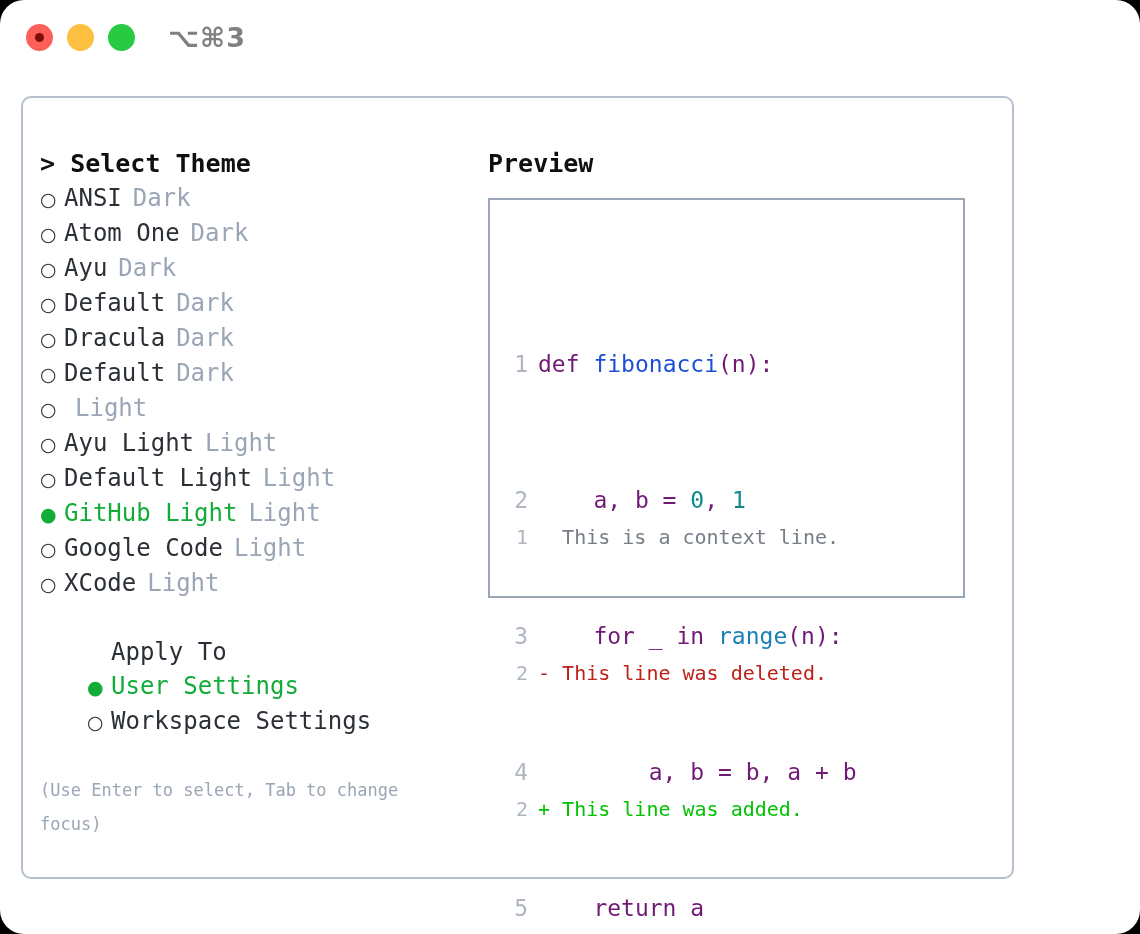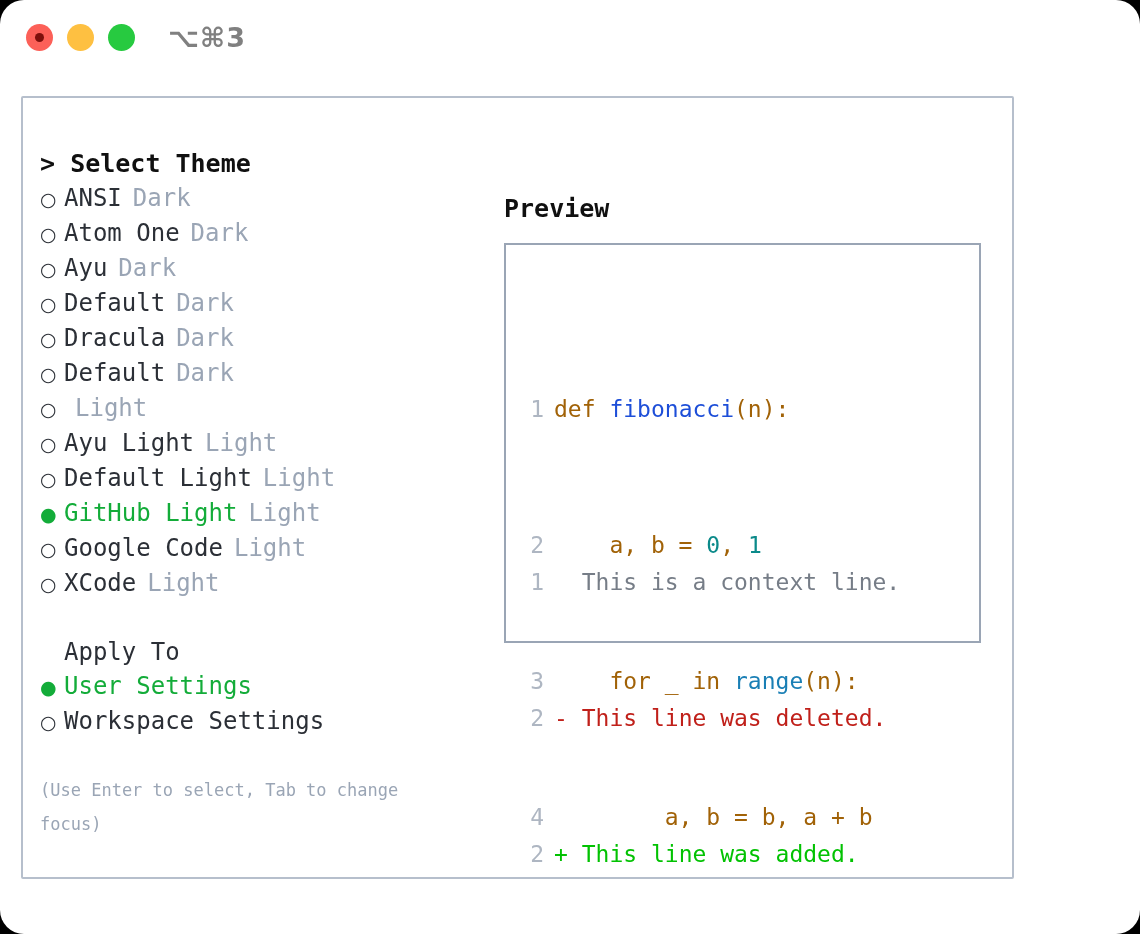--- a/index.html
+++ b/index.html
@@ -64,41 +64,40 @@
     color: #808080;
     letter-spacing: 1px;
   }
   .panel {
     position: absolute;
     left: 21px;
     top: 96px;
     width: 993px;
     height: 783px;
     border: 2px solid #b6bfcc;
-    border-radius: 2px;
+    border-radius: 10px;
     box-sizing: border-box;
     background: #ffffff;
   }
   .cols {
     position: absolute;
     left: 0; top: 0;
     width: 100%; height: 100%;
   }
   .left-col {
     position: absolute;
     left: 17px;
     top: 49px;
     width: 440px;
   }
   .right-col {
     position: absolute;
-    left: 481px;
+    left: 465px;
     top: 49px;
     width: 500px;
-    margin-top: 45px;
   }
   .section-title {
     font-family: "DejaVu Sans Mono", monospace;
     font-size: 25px;
     font-weight: bold;
     color: #101010;
     line-height: 34px;
     white-space: pre;
   }
   .theme-list {
@@ -125,20 +124,21 @@
     color: #13ac39;
   }
   .theme-name { color: #2b2f36; }
   .theme-row.selected .theme-name { color: #13ac39; }
   .theme-kind {
     color: #9aa5b5;
     margin-left: 11px;
   }
   .apply-block {
     margin-top: 34px;
+    margin-left: 47px;
   }
   .apply-title {
     font-family: "DejaVu Sans Mono", monospace;
     font-size: 24px;
     color: #2b2f36;
     line-height: 34px;
     white-space: pre;
     padding-left: 24px;
   }
   .hint {
@@ -168,30 +168,30 @@
     white-space: pre;
   }
   .code-line { white-space: pre; }
   .lnum {
     display: inline-block;
     width: 22px;
     text-align: right;
     color: #aeb6c2;
     margin-right: 10px;
   }
-  .tok-plain { color: #a16207; }
+  .tok-plain { color: #701a75; }
   .tok-fn { color: #1d4ed8; }
   .tok-num { color: #0b8a8a; }
   .tok-call { color: #1a7fb5; }
   .diff {
     position: absolute;
     left: 16px;
     top: 218px;
     font-family: "DejaVu Sans Mono", monospace;
-    font-size: 23px;
+    font-size: 20px;
     line-height: 34px;
     white-space: pre;
   }
   .diff-ctx { color: #767d87; }
   .diff-del { color: #c0201a; }
   .diff-add { color: #02c202; }
 </style>
 </head>
 <body>
 

